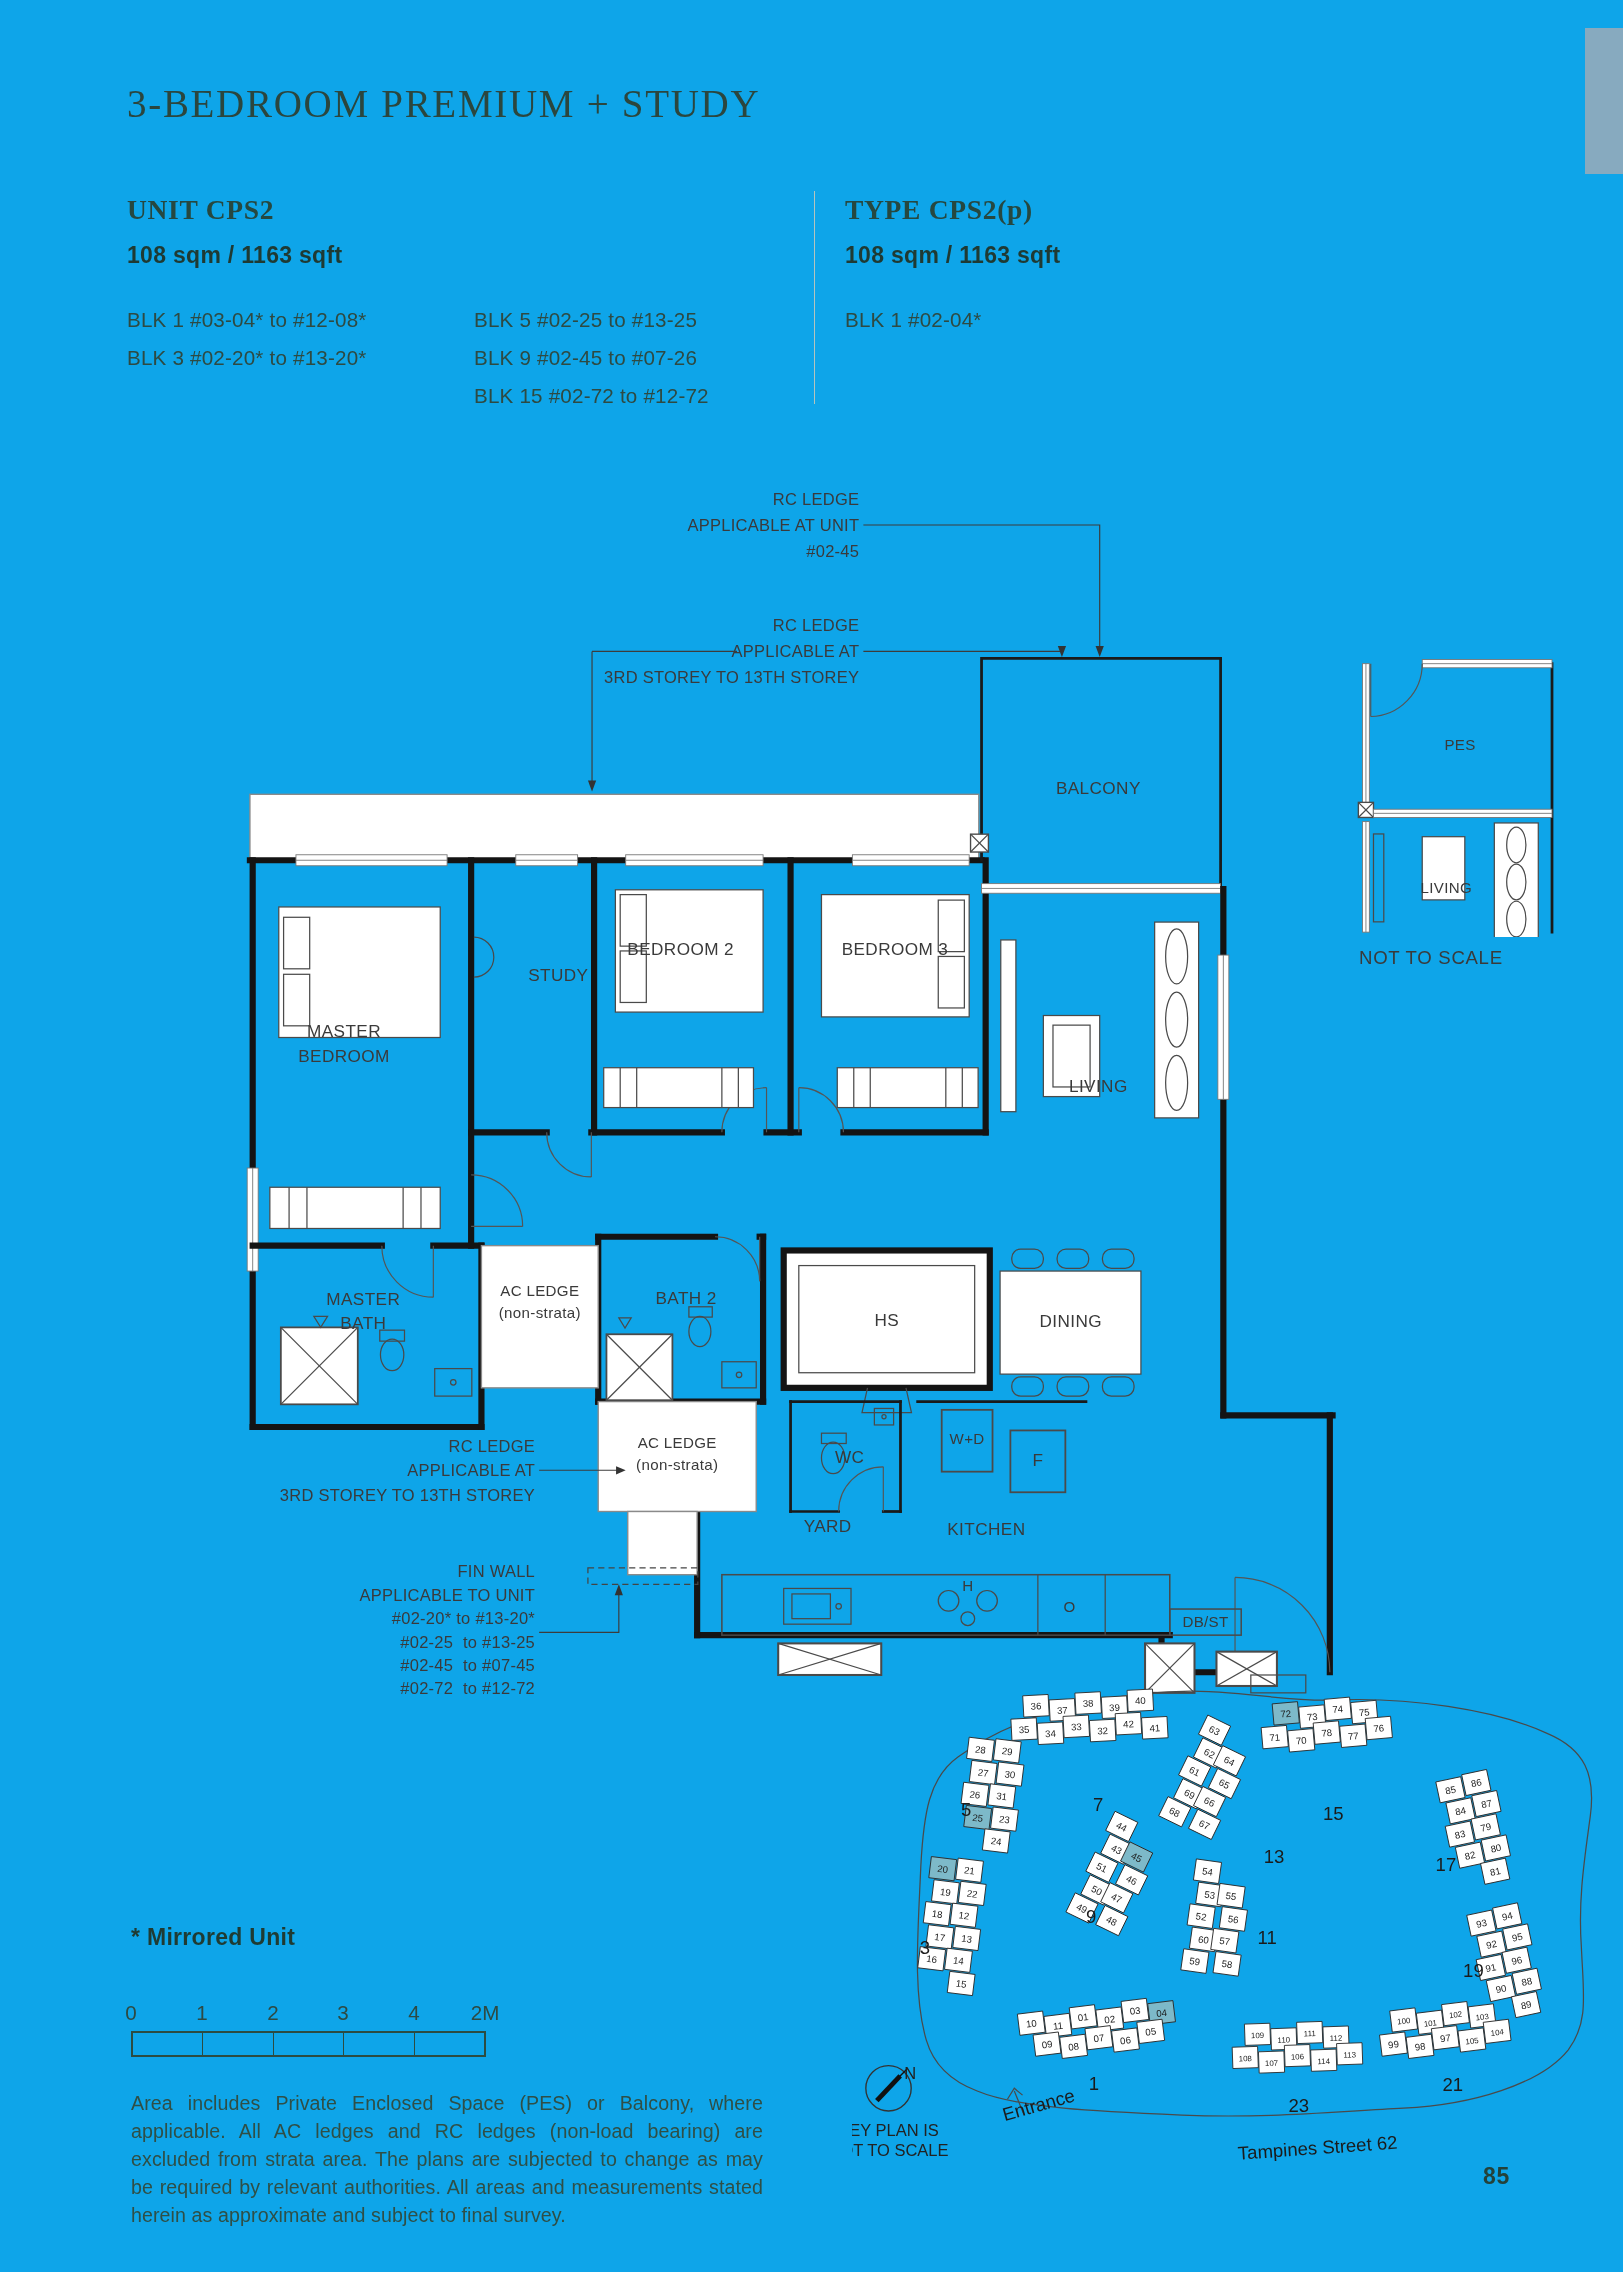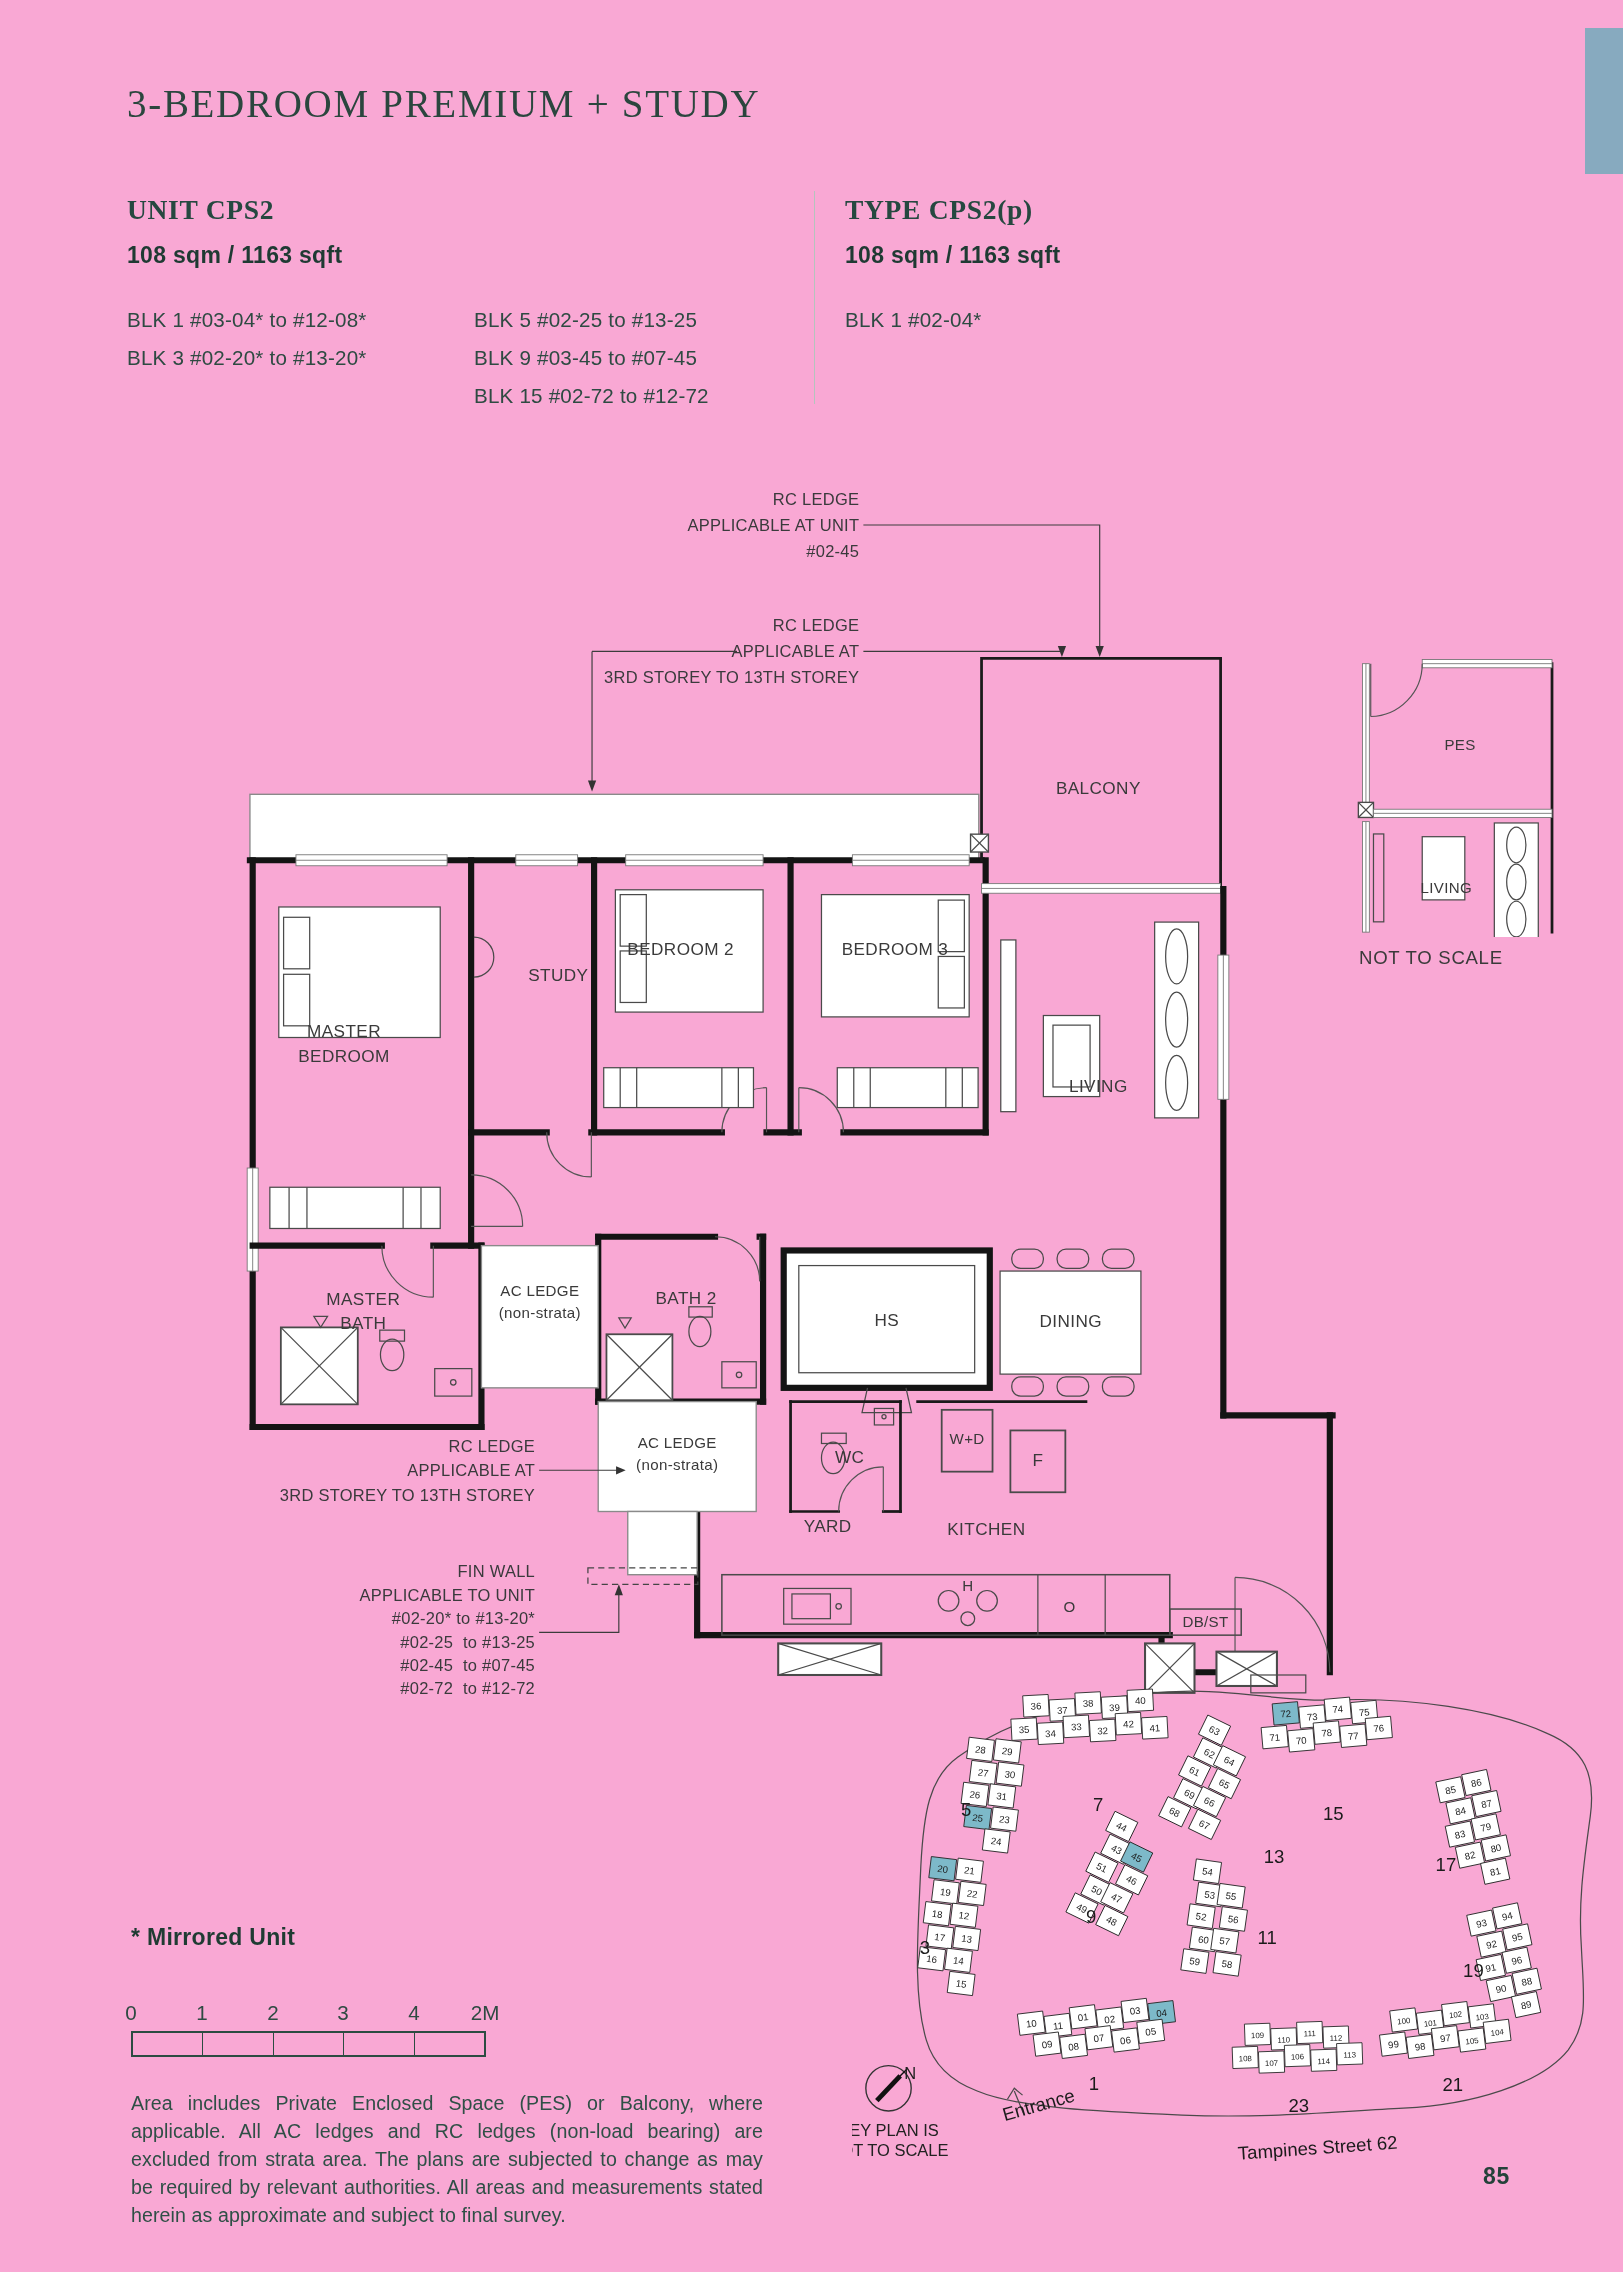--- a/index.html
+++ b/index.html
@@ -1,16 +1,16 @@
 <!DOCTYPE html>
 <html style="font-size:11px"><head>
 <meta charset="utf-8">
 <style>
   html,body{margin:0;padding:0;background:#e8e8e8;}
-  .page{position:relative;width:1623px;height:2273px;background:#f9a8d4;overflow:hidden;
+  .page{position:relative;width:1623px;height:2273px;background:#0ea5e9;overflow:hidden;
         font-family:"Liberation Sans","DejaVu Sans",sans-serif;}
   .abs{position:absolute;}
   
   .title{position:absolute;left:127px;top:81px;font-family:"Liberation Serif","DejaVu Serif",serif;
          font-size:39px;font-weight:500;letter-spacing:1.7px;color:#2b463e;margin:0;}
   .corner-tab{position:absolute;left:1585px;top:27.5px;width:38px;height:146px;background:#87aabf;}
   
   .type-name{position:absolute;font-family:"Liberation Serif","DejaVu Serif",serif;font-size:27.5px;
              font-weight:700;letter-spacing:0.7px;color:#264840;}
   .type-area{position:absolute;font-size:23px;font-weight:700;letter-spacing:0.3px;color:#1f3a33;}
@@ -55,21 +55,21 @@
 <div class="page">
 
   <h1 class="title">3-BEDROOM PREMIUM + STUDY</h1>
   <div class="corner-tab"></div>
 
   <div class="type-name abs" style="left:127px;top:194px">UNIT CPS2</div>
   <div class="type-area abs" style="left:127px;top:242px">108 sqm / 1163 sqft</div>
   <div class="blk abs" style="left:127px;top:301px">BLK 1 #03-04* to #12-08*</div>
   <div class="blk abs" style="left:127px;top:339px">BLK 3 #02-20* to #13-20*</div>
   <div class="blk abs" style="left:474px;top:301px">BLK 5 #02-25 to #13-25</div>
-  <div class="blk abs" style="left:474px;top:339px">BLK 9 #03-45 to #07-45</div>
+  <div class="blk abs" style="left:474px;top:339px">BLK 9 #02-45 to #07-26</div>
   <div class="blk abs" style="left:474px;top:377px">BLK 15 #02-72 to #12-72</div>
   <div class="divider"></div>
   <div class="type-name abs" style="left:845px;top:194px">TYPE CPS2(p)</div>
   <div class="type-area abs" style="left:845px;top:242px">108 sqm / 1163 sqft</div>
   <div class="blk abs" style="left:845px;top:301px">BLK 1 #02-04*</div>
 
   <svg class="abs" style="left:241px;top:474px" width="1106" height="1285" viewBox="0 0 1610 1870">
 
     <g>
       <text class="ann" x="900" y="45" text-anchor="end">RC LEDGE</text>

